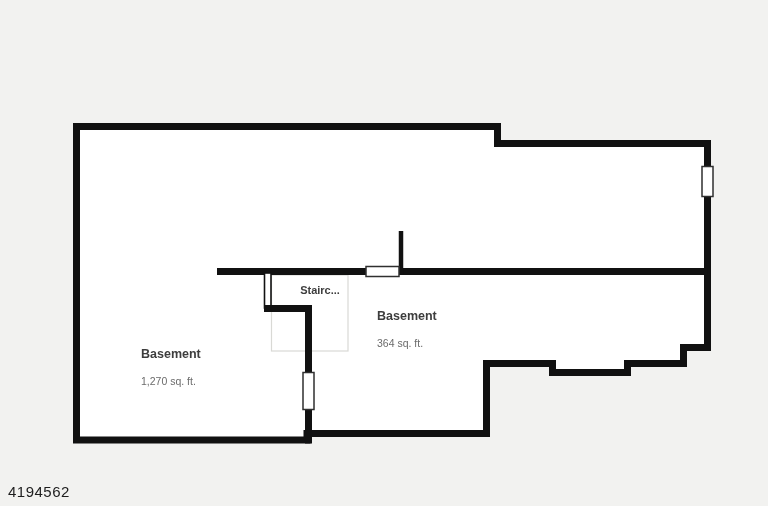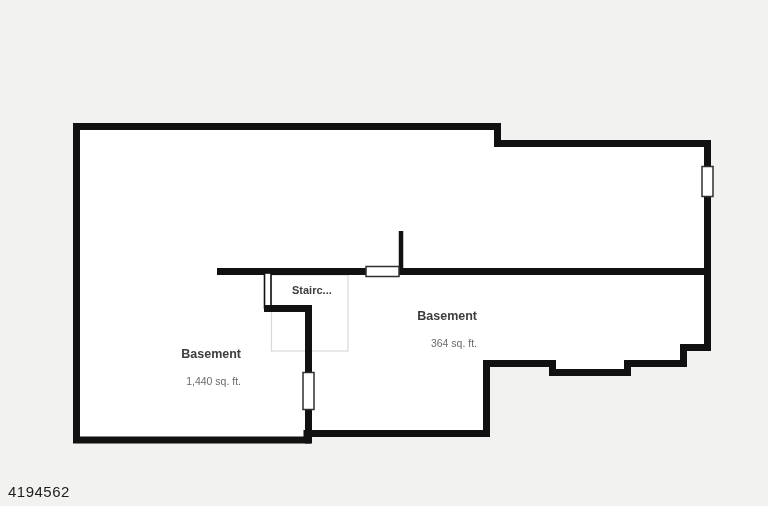--- a/index.html
+++ b/index.html
@@ -7,24 +7,24 @@
     --room-label:#3d3d3d; --area-label:#6b6b6b; --stair-outline:#d9d9d5;
     --window-border:#2f2f2f; --id-text:#1d1d1d;
   }
   html,body{margin:0;padding:0;}
   .stage{
     position:relative;width:768px;height:506px;overflow:hidden;
     background:var(--background);
     font-family:"Liberation Sans",sans-serif;
   }
   .plan-svg{position:absolute;left:0;top:0;}
-  .label{position:absolute;text-align:right;color:var(--room-label);}
+  .label{position:absolute;text-align:left;color:var(--room-label);}
   .room-name{font-weight:bold;font-size:12.5px;line-height:1.15;}
   .room-area{font-size:10.5px;color:var(--area-label);margin-top:15px;line-height:1.1;}
-  .stair-label{position:absolute;font-weight:bold;font-size:11px;color:var(--room-label);white-space:nowrap;}
+  .stair-label{position:absolute;font-weight:bold;font-size:11px;color:var(--room-label);white-space:nowrap;text-align:center;}
   .plan-id{position:absolute;left:8px;top:483px;font-size:15px;color:var(--id-text);letter-spacing:0.5px;}
 </style>
 </head>
 <body>
 
 <div class="stage">
 
   <svg class="plan-svg" width="768" height="506" viewBox="0 0 768 506">
 
     <path d="M76.5,126.5 H497.5 V143.5 H707.5 V347.5 H683.5 V363.5 H627.5 V372.5 H552.5 V363.5 H486.5 V433.5 H307 V440 H76.5 Z" style="fill:var(--floor);stroke:none;"></path>
@@ -43,21 +43,21 @@
 
     <rect x="702" y="166.5" width="11" height="30" style="fill:var(--floor);stroke:var(--window-border);stroke-width:1.5;"></rect>
     <rect x="366" y="266.5" width="33" height="10" style="fill:var(--floor);stroke:var(--window-border);stroke-width:1.5;"></rect>
     <rect x="303" y="372.5" width="11" height="37" style="fill:var(--floor);stroke:var(--window-border);stroke-width:1.5;"></rect>
   </svg>
 
   <div class="stair-label" style="left:292px;top:284px;width:56px;">Stairc...</div>
 
   <div class="label" style="left:141px;top:347px;width:100px;">
     <div class="room-name">Basement</div>
-    <div class="room-area">1,440 sq. ft.</div>
+    <div class="room-area">1,270 sq. ft.</div>
   </div>
 
   <div class="label" style="left:377px;top:309px;width:100px;">
     <div class="room-name">Basement</div>
     <div class="room-area">364 sq. ft.</div>
   </div>
 
   <div class="plan-id">4194562</div>
 
 </div>

